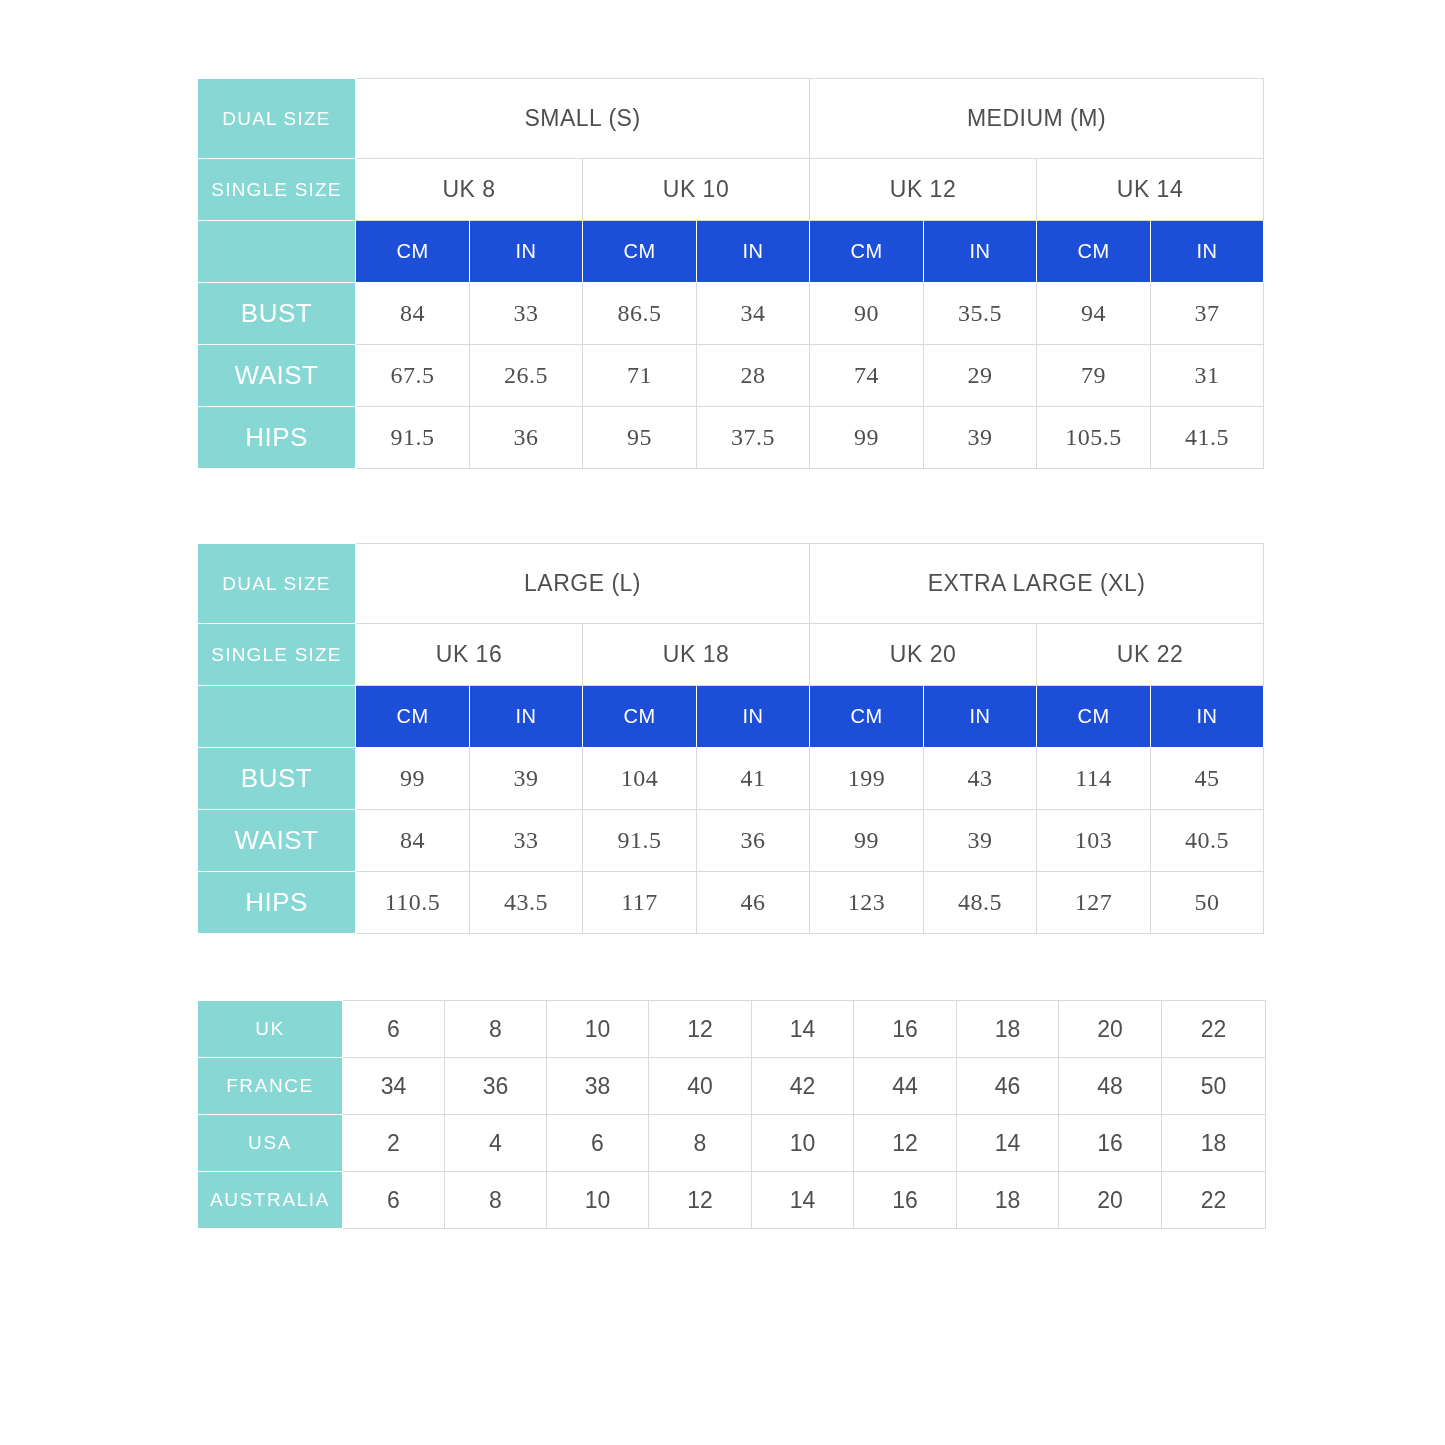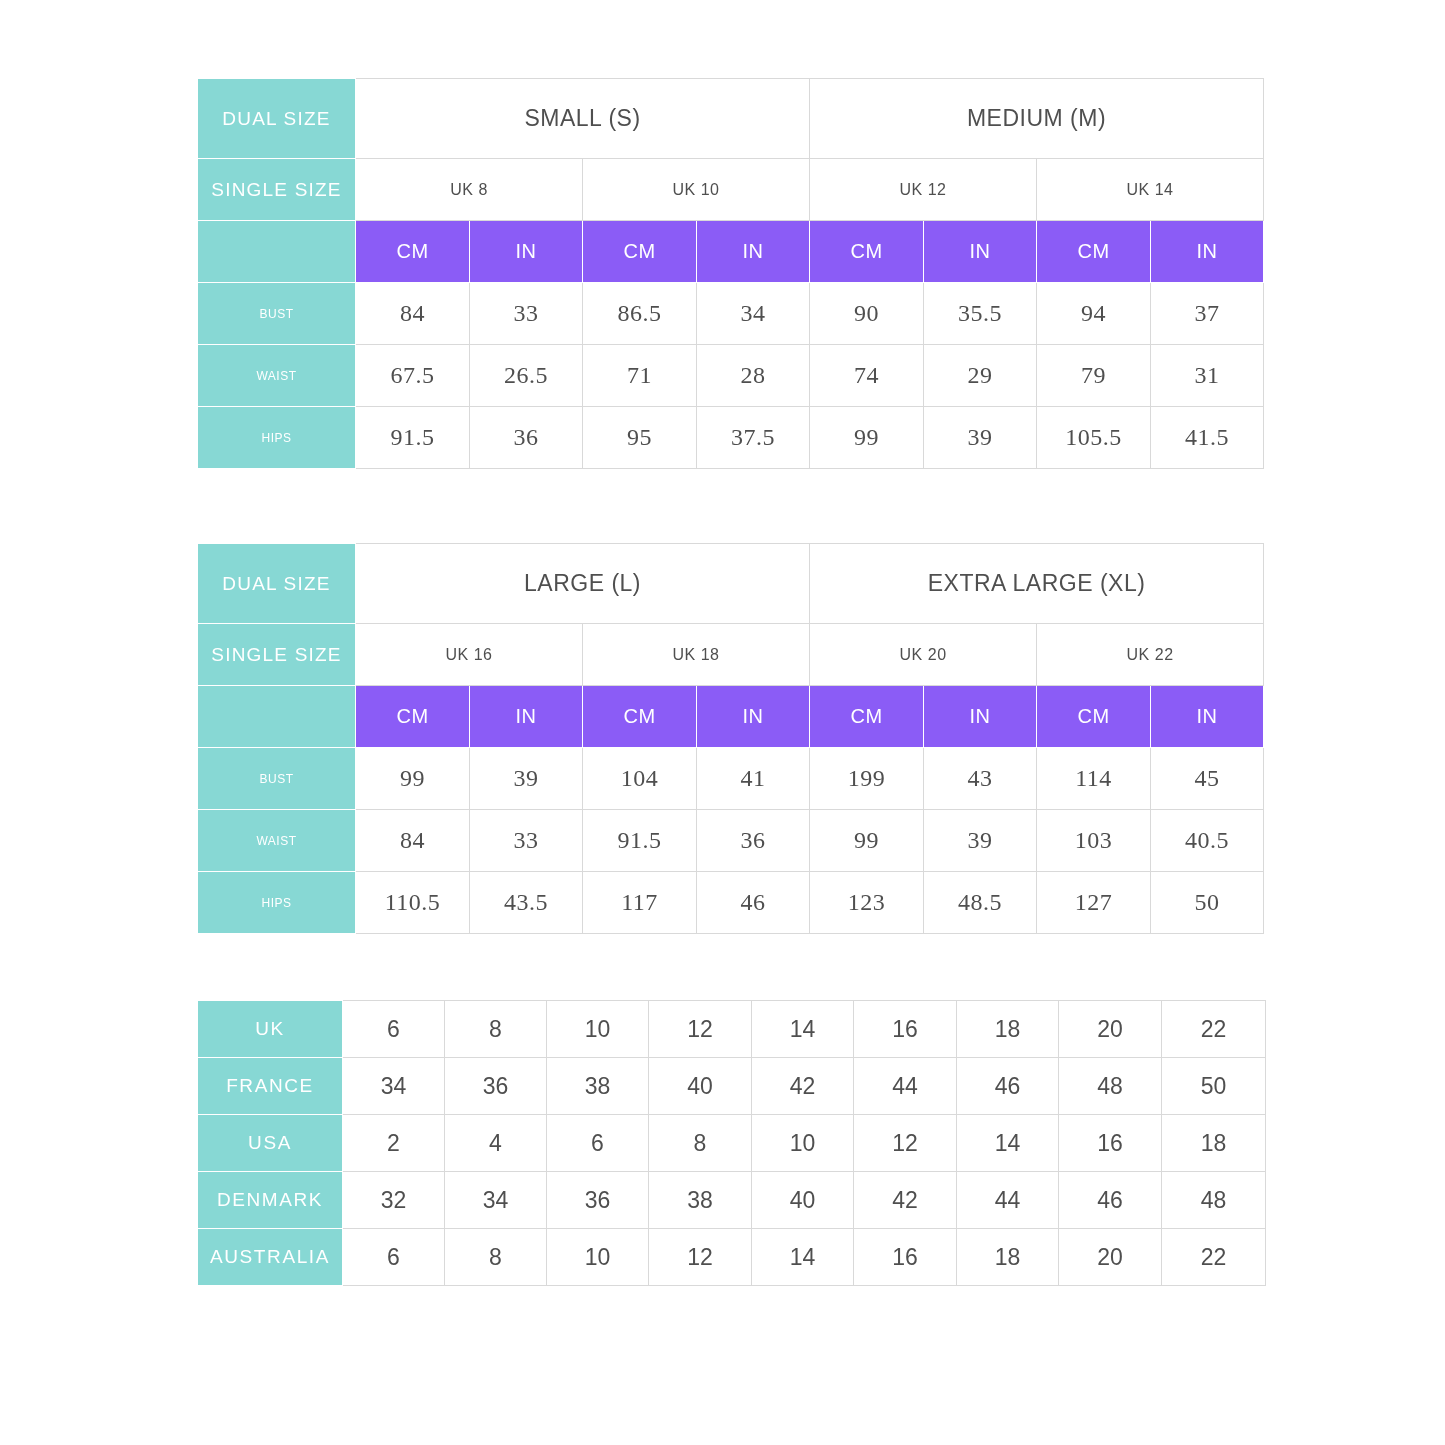--- a/index.html
+++ b/index.html
@@ -31,44 +31,44 @@
     border: 1.5px solid #d9d9d9;
     text-align: center;
     vertical-align: middle;
     font-weight: 400;
     letter-spacing: 0.5px;
   }
   
   .lbl {
     background: #87d8d4;
     color: #ffffff;
-    font-size: 12px;
+    font-size: 26px;
     letter-spacing: 1.6px;
     height: 59px;
     border-color: #ffffff !important;
     border-width: 1.5px;
   }
   .lbl.small-cap {
     font-size: 19px;
     letter-spacing: 1.2px;
   }
   .dual-hdr {
     font-size: 23px;
     color: #4f4f4f;
     letter-spacing: 1.2px;
     height: 77px;
   }
   .single-hdr {
-    font-size: 16px;
+    font-size: 23px;
     color: #4f4f4f;
     letter-spacing: 1.2px;
     height: 59px;
   }
   .unit {
-    background: #8b5cf6;
+    background: #1d4ed8;
     color: #ffffff;
     font-size: 20px;
     letter-spacing: 2px;
     height: 59px;
     border-color: #ffffff !important;
   }
   .val {
     font-size: 24px;
     color: #4f4f4f;
     height: 59px;
@@ -308,32 +308,20 @@
         <td class="conv-val">4</td>
         <td class="conv-val">6</td>
         <td class="conv-val">8</td>
         <td class="conv-val">10</td>
         <td class="conv-val">12</td>
         <td class="conv-val">14</td>
         <td class="conv-val">16</td>
         <td class="conv-val">18</td>
       </tr>
       <tr>
-        <td class="conv-lbl">DENMARK</td>
-        <td class="conv-val">32</td>
-        <td class="conv-val">34</td>
-        <td class="conv-val">36</td>
-        <td class="conv-val">38</td>
-        <td class="conv-val">40</td>
-        <td class="conv-val">42</td>
-        <td class="conv-val">44</td>
-        <td class="conv-val">46</td>
-        <td class="conv-val">48</td>
-      </tr>
-      <tr>
         <td class="conv-lbl">AUSTRALIA</td>
         <td class="conv-val">6</td>
         <td class="conv-val">8</td>
         <td class="conv-val">10</td>
         <td class="conv-val">12</td>
         <td class="conv-val">14</td>
         <td class="conv-val">16</td>
         <td class="conv-val">18</td>
         <td class="conv-val">20</td>
         <td class="conv-val">22</td>

